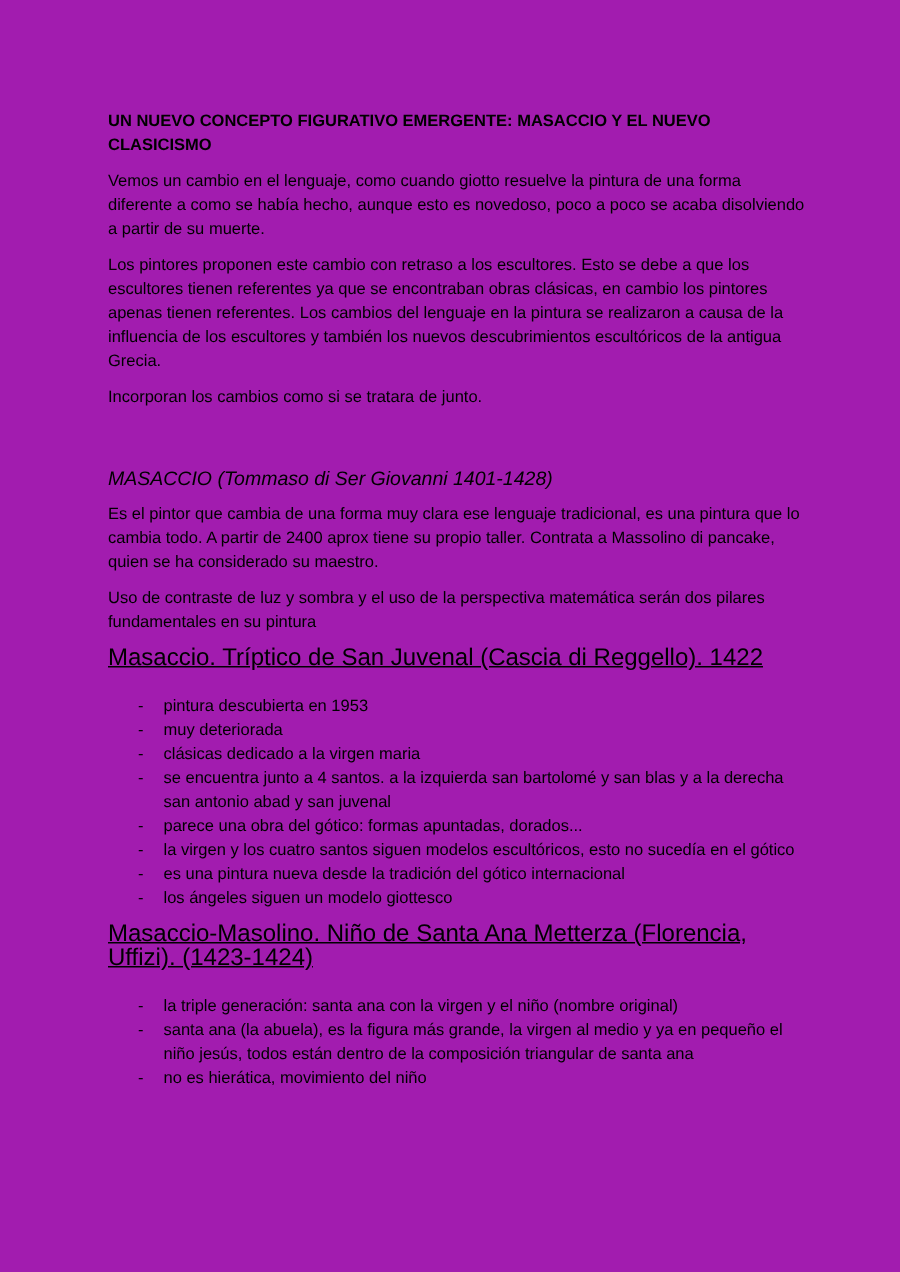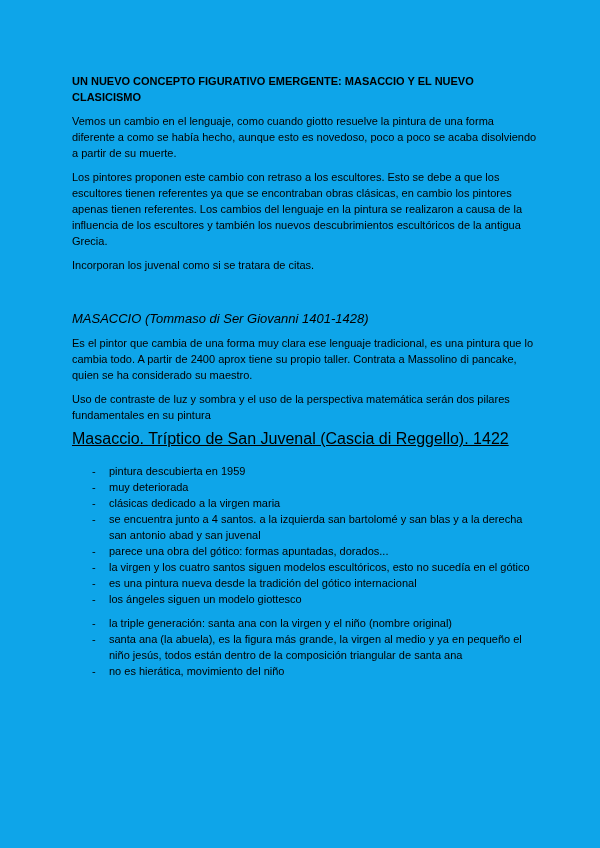--- a/index.html
+++ b/index.html
@@ -2,21 +2,21 @@
 <html><head>
 <meta charset="utf-8">
 <style>
   * { margin: 0; padding: 0; box-sizing: border-box; }
   html, body { width: 600px; height: 848px; }
   body { background: #ffffff; }
   .page {
     position: relative;
     width: 600px;
     height: 848px;
-    background: #0ea5e9;
+    background: #a21caf;
     color: #000000;
     font-family: "Liberation Sans", "DejaVu Sans", sans-serif;
     font-size: 11px;
     line-height: 16px;
   }
   .content {
     position: absolute;
     left: 72px;
     top: 73px;
     width: 466px;
@@ -60,40 +60,41 @@
 </head>
 <body>
 
 <div class="page">
   <div class="content">
 
     <h1 class="doc-title">UN NUEVO CONCEPTO FIGURATIVO EMERGENTE: MASACCIO Y EL NUEVO CLASICISMO</h1>
 
     <p class="para">Vemos un cambio en el lenguaje, como cuando giotto resuelve la pintura de una forma diferente a como se había hecho, aunque esto es novedoso, poco a poco se acaba disolviendo a partir de su muerte.</p>
     <p class="para">Los pintores proponen este cambio con retraso a los escultores. Esto se debe a que los escultores tienen referentes ya que se encontraban obras clásicas, en cambio los pintores apenas tienen referentes. Los cambios del lenguaje en la pintura se realizaron a causa de la influencia de los escultores y también los nuevos descubrimientos escultóricos de la antigua Grecia.</p>
-    <p class="para">Incorporan los juvenal como si se tratara de citas.</p>
+    <p class="para">Incorporan los cambios como si se tratara de junto.</p>
 
     <h2 class="section-heading">MASACCIO (Tommaso di Ser Giovanni 1401-1428)</h2>
 
     <p class="para">Es el pintor que cambia de una forma muy clara ese lenguaje tradicional, es una pintura que lo cambia todo. A partir de 2400 aprox tiene su propio taller. Contrata a Massolino di pancake, quien se ha considerado su maestro.</p>
     <p class="para">Uso de contraste de luz y sombra y el uso de la perspectiva matemática serán dos pilares fundamentales en su pintura</p>
 
     <h3 class="work-heading">Masaccio. Tríptico de San Juvenal (Cascia di Reggello). 1422</h3>
 
     <ul class="bullet-list">
-      <li>pintura descubierta en 1959</li>
+      <li>pintura descubierta en 1953</li>
       <li>muy deteriorada</li>
       <li>clásicas dedicado a la virgen maria</li>
       <li>se encuentra junto a 4 santos. a la izquierda san bartolomé y san blas y a la derecha san antonio abad y san juvenal</li>
       <li>parece una obra del gótico: formas apuntadas, dorados...</li>
       <li>la virgen y los cuatro santos siguen modelos escultóricos, esto no sucedía en el gótico</li>
       <li>es una pintura nueva desde la tradición del gótico internacional</li>
       <li>los ángeles siguen un modelo giottesco</li>
     </ul>
 
+    <h3 class="work-heading">Masaccio-Masolino. Niño de Santa Ana Metterza (Florencia, Uffizi). (1423-1424)</h3>
 
     <ul class="bullet-list">
       <li>la triple generación: santa ana con la virgen y el niño (nombre original)</li>
       <li>santa ana (la abuela), es la figura más grande, la virgen al medio y ya en pequeño el niño jesús, todos están dentro de la composición triangular de santa ana</li>
       <li>no es hierática, movimiento del niño</li>
     </ul>
 
   </div>
 </div>
 

